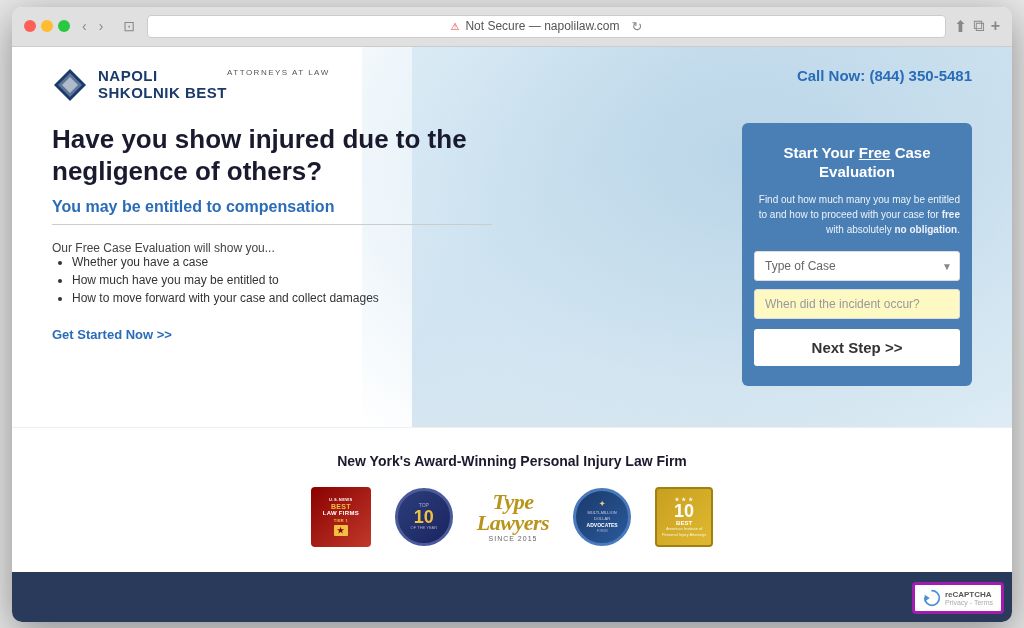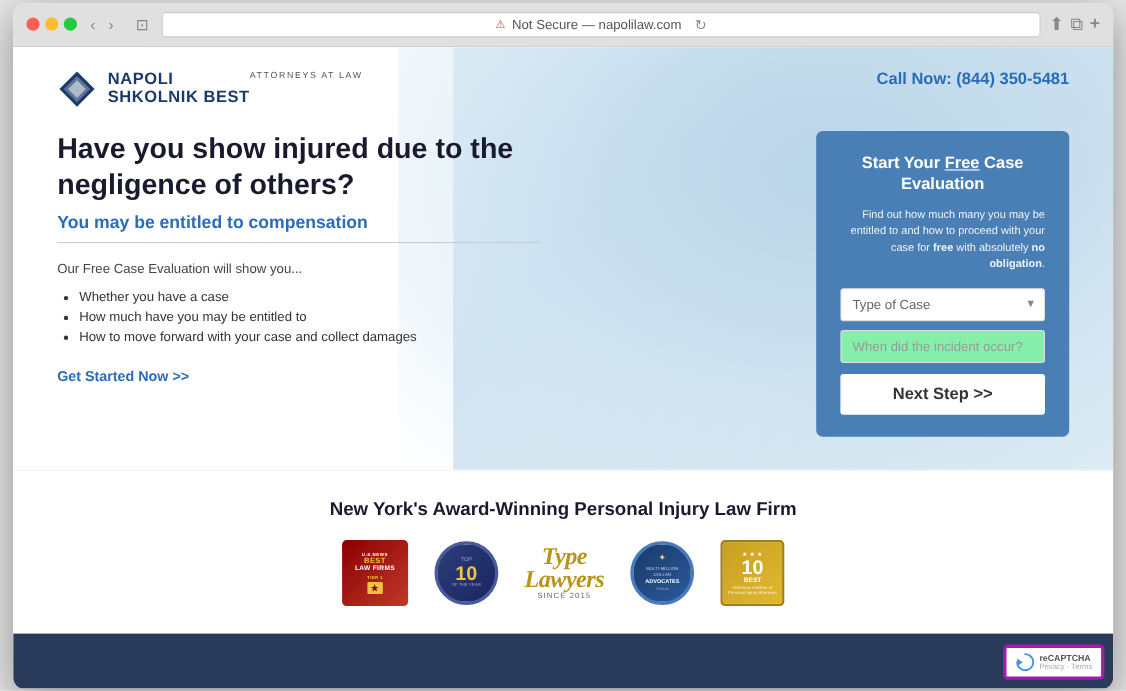--- a/index.html
+++ b/index.html
@@ -209,21 +209,20 @@
 
     .hero-divider {
       border: none;
       border-top: 1px solid #ccc;
       margin-bottom: 16px;
     }
 
     .hero-intro {
       font-size: 12px;
       color: #444;
-      margin-bottom: 12px;
     }
 
     .hero-list {
       list-style: disc;
       padding-left: 20px;
       margin-bottom: 20px;
     }
 
     .hero-list li {
       font-size: 12px;
@@ -236,21 +235,21 @@
       font-size: 13px;
       font-weight: 600;
       text-decoration: none;
       cursor: pointer;
     }
 
     
     .eval-card {
       background: #4a7fb5;
       border-radius: 6px;
-      padding: 20px 22px;
+      padding: 20px 12px;
       width: 230px;
       flex-shrink: 0;
     }
 
     .eval-card-title {
       font-size: 15px;
       font-weight: 700;
       color: white;
       text-align: center;
       margin-bottom: 10px;
@@ -298,21 +297,21 @@
       color: #888;
       font-size: 10px;
       pointer-events: none;
     }
 
     .eval-input {
       width: 100%;
       padding: 7px 10px;
       border: 1px solid #ddd;
       border-radius: 3px;
-      background: #86efac;
+      background: #fef9c3;
       font-size: 12px;
       color: #666;
       margin-bottom: 10px;
     }
 
     .eval-input::placeholder {
       color: #999;
     }
 
     .eval-submit-btn {
@@ -330,21 +329,21 @@
 
     
     .awards-section {
       background: white;
       padding: 25px 40px;
       text-align: center;
       border-top: 1px solid #eee;
     }
 
     .awards-title {
-      font-size: 17px;
+      font-size: 14px;
       font-weight: 700;
       color: #1a1a2e;
       margin-bottom: 18px;
     }
 
     .awards-badges {
       display: flex;
       justify-content: center;
       align-items: center;
       gap: 24px;

